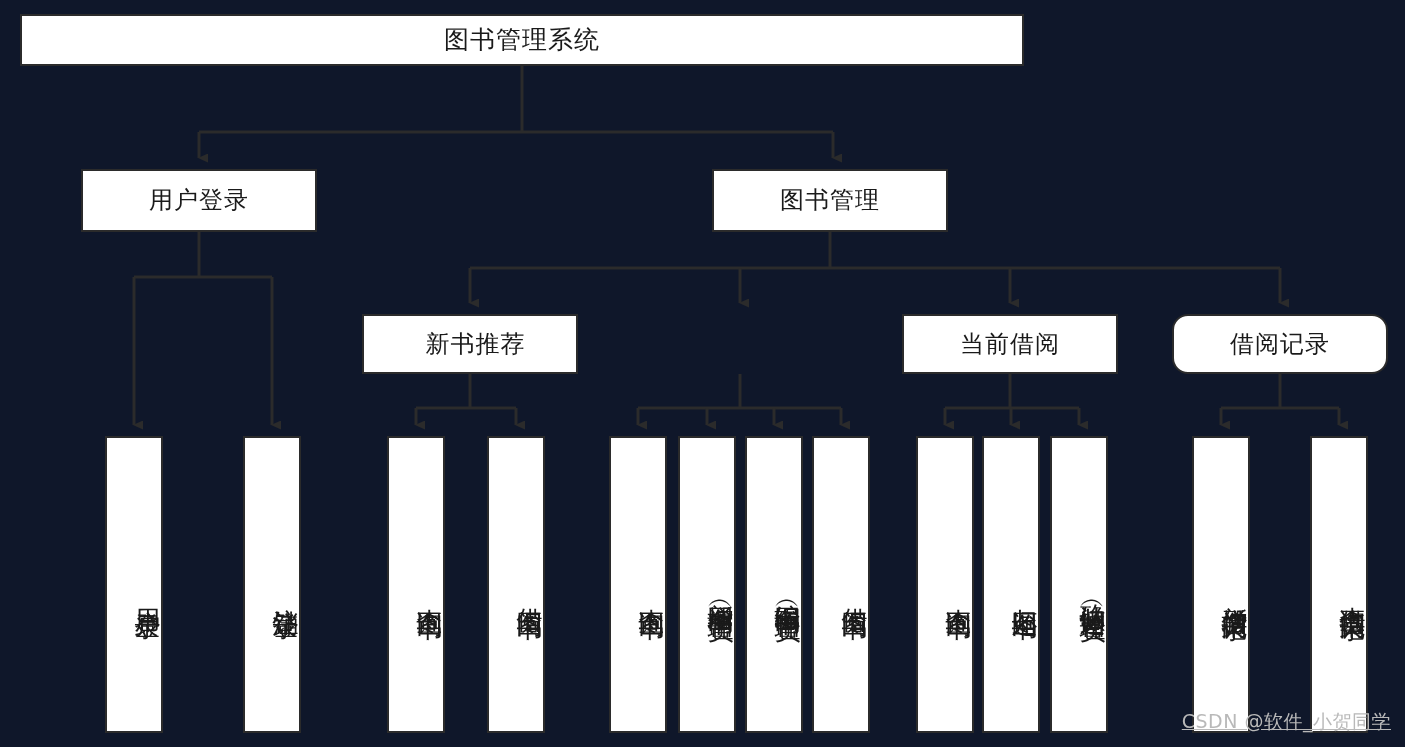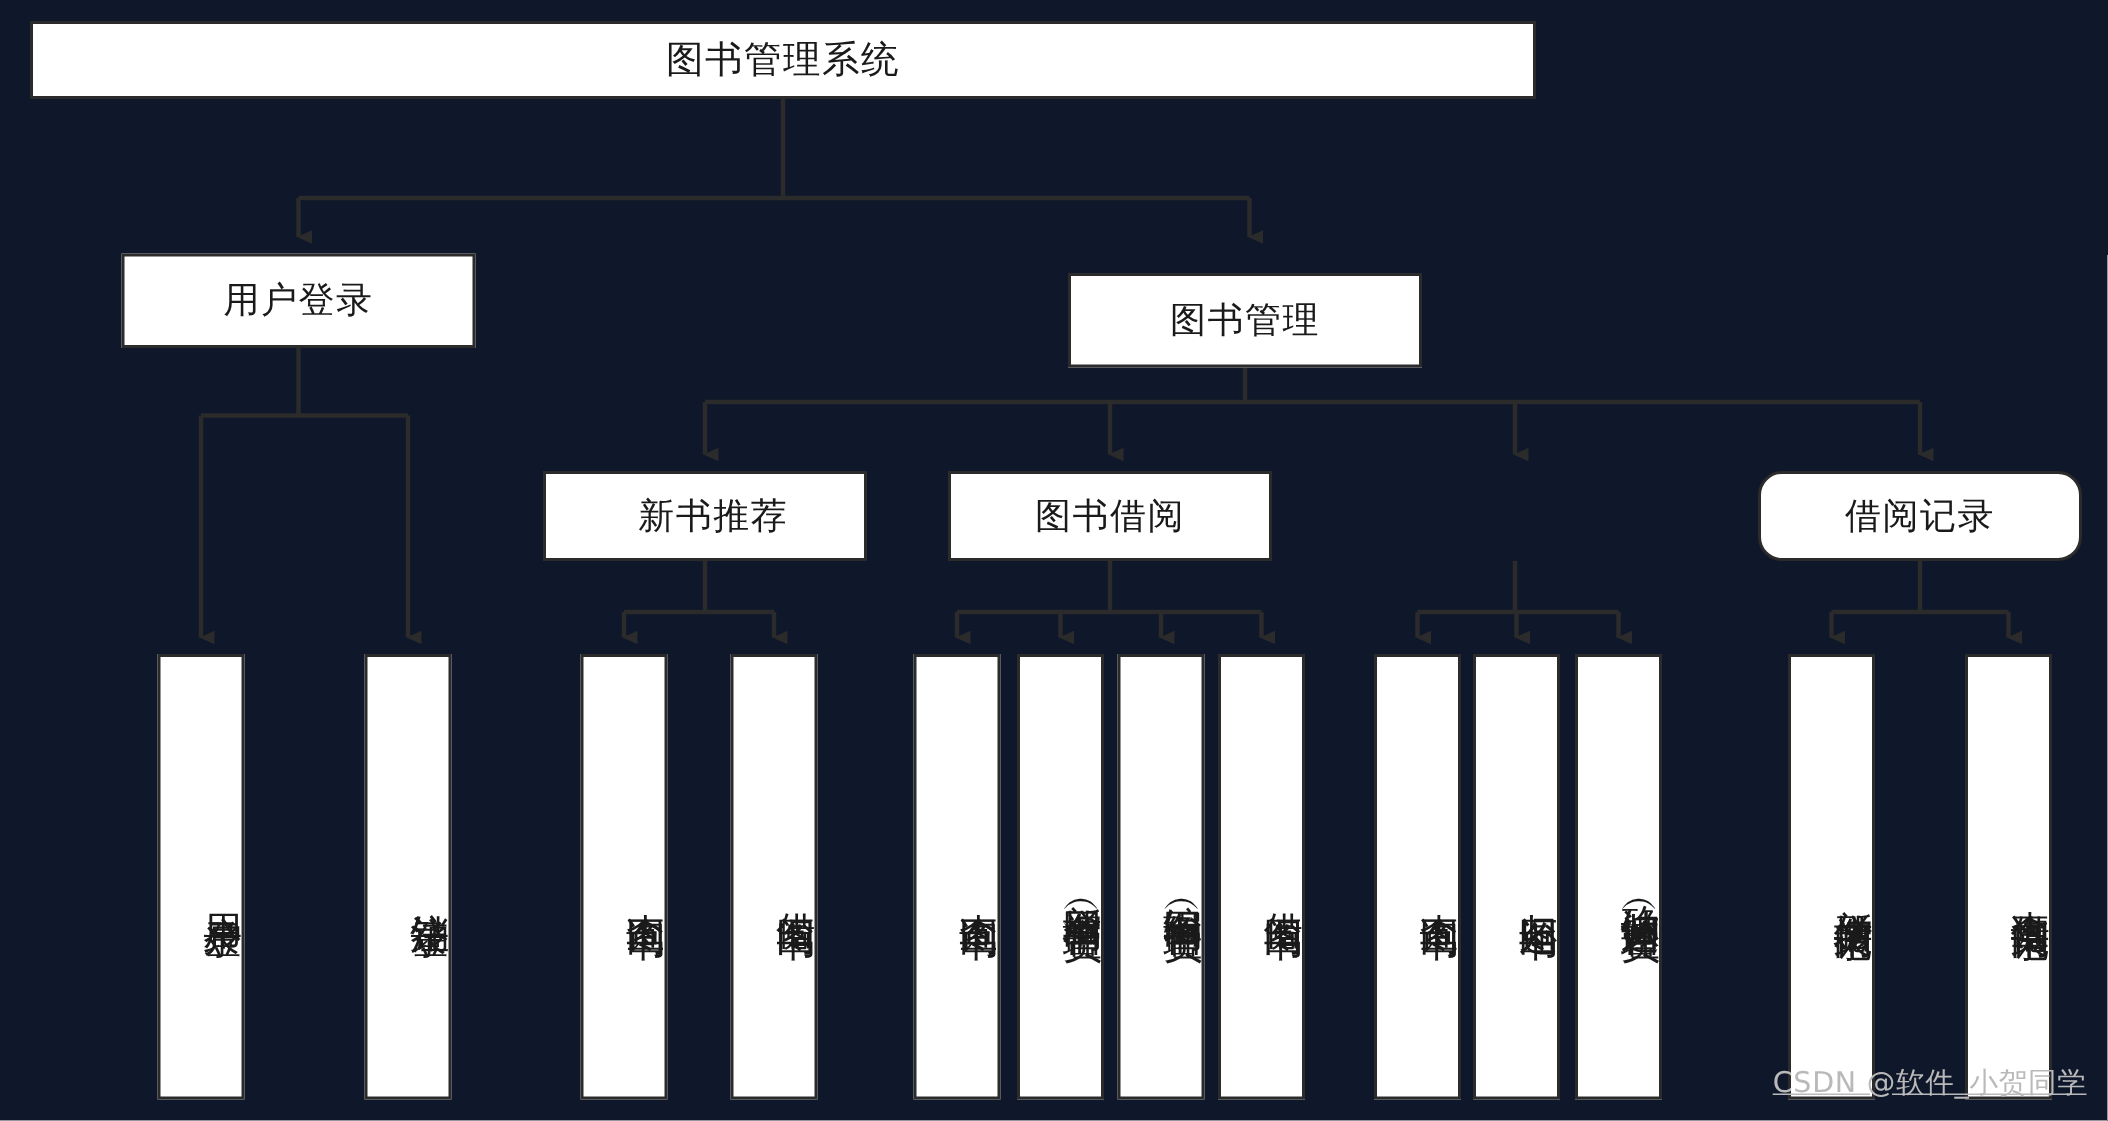--- a/index.html
+++ b/index.html
@@ -130,29 +130,29 @@
     </g>
   </svg>
 
   <div class="node horiz root" style="left:20px; top:14px; width:1004px; height:52px;">
     <span class="label">图书管理系统</span>
   </div>
 
   <div class="node horiz" style="left:81px; top:169px; width:236px; height:63px;">
     <span class="label">用户登录</span>
   </div>
-  <div class="node horiz" style="left:712px; top:182px; width:236px; height:63px;">
+  <div class="node horiz" style="left:712px; top:169px; width:236px; height:63px;">
     <span class="label">图书管理</span>
   </div>
 
   <div class="node horiz" style="left:362px; top:314px; width:216px; height:60px;padding-left:11px;">
     <span class="label">新书推荐</span>
   </div>
-  <div class="node horiz" style="left:632px; top:314px; width:216px; height:60px;">
-    <span class="label">图书借阅</span>
+  <div class="node horiz" style="left:902px; top:314px; width:216px; height:60px;">
+    <span class="label">当前借阅</span>
   </div>
   <div class="node horiz" style="left:1172px; top:314px; width:216px; height:60px;border-radius:16px;">
     <span class="label">借阅记录</span>
   </div>
 
   <div class="node vert" style="left:105px; top:436px; width:58px; height:297px;">
     <span class="label">用户登录</span>
   </div>
   <div class="node vert" style="left:243px; top:436px; width:58px; height:297px;">
     <span class="label">注销登录</span>

